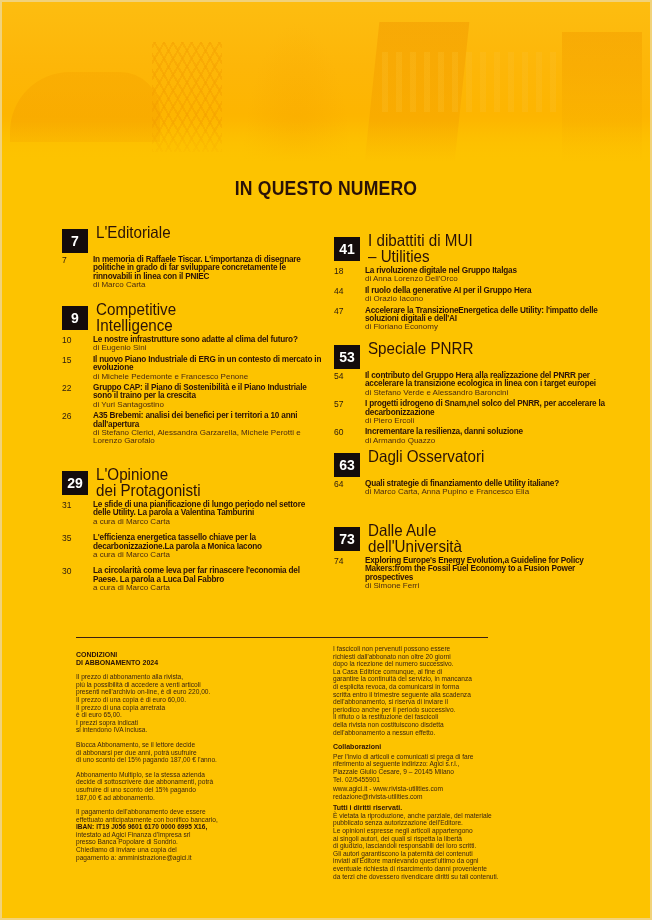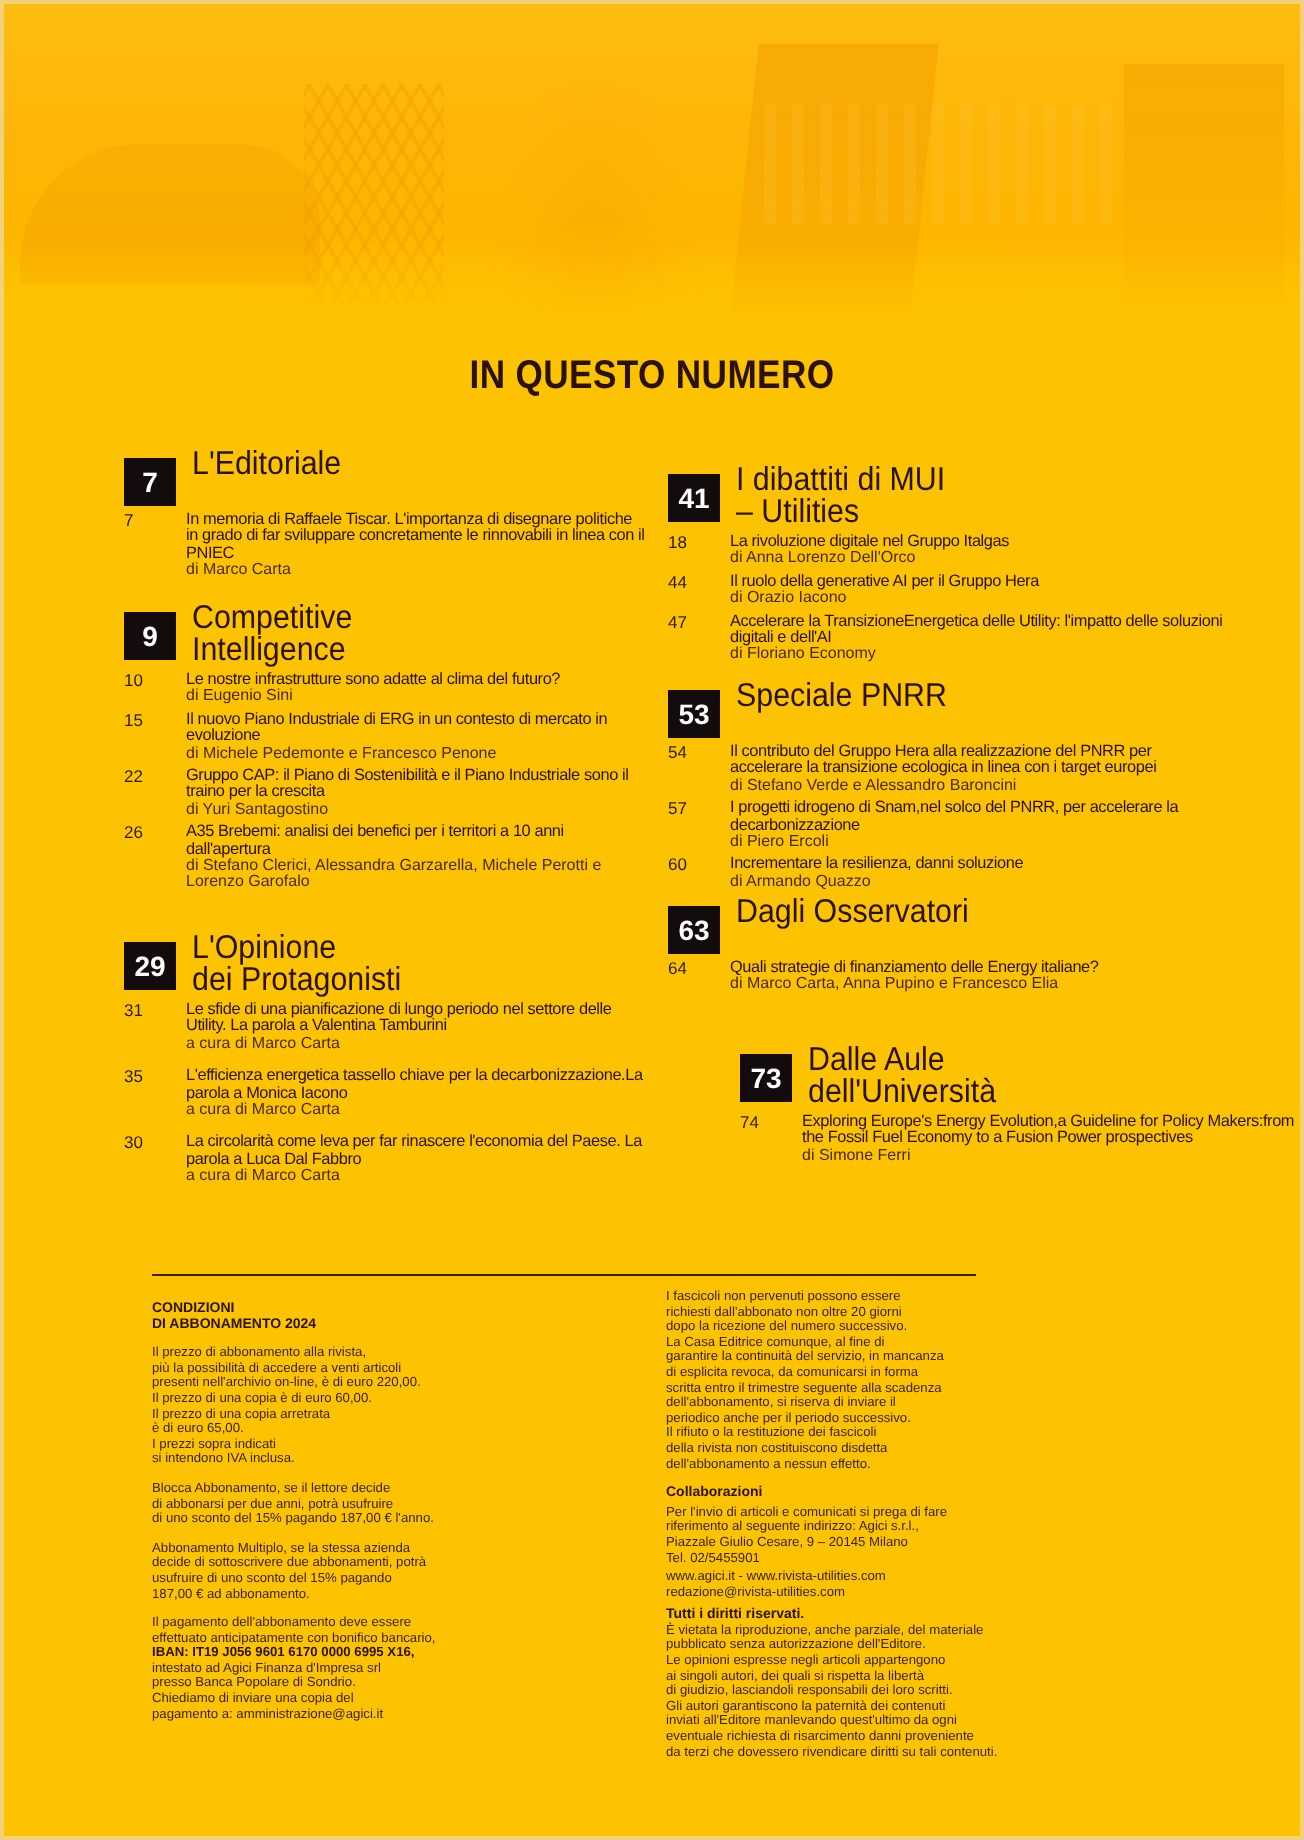--- a/index.html
+++ b/index.html
@@ -57,21 +57,21 @@
     margin-left: 8px;
     font-size: 16.5px; line-height: 16px;
     color: #2a1208;
     transform-origin: left top;
     transform: scaleX(0.92);
     white-space: nowrap;
   }
   .entry { display: flex; font-size: 8.2px; line-height: 8.4px; margin-top: 3px; }
   .entry .pg { width: 31px; flex: none; color: #2a1a10; font-size: 8.5px; }
   .entry .body { flex: 1; }
-  .entry .ttl { font-weight: normal; color: #2a1208; letter-spacing: -0.2px; }
+  .entry .ttl { font-weight: bold; color: #2a1208; letter-spacing: -0.2px; }
   .entry .author { color: #4a2a10; font-size: 8px; }
   .entry.gap { margin-top: 8px; }
 
   .rule { position: absolute; left: 76px; top: 637px; width: 412px; height: 1px; background: #3b1f10; }
 
   .fine { position: absolute; font-size: 6.6px; line-height: 7.6px; color: #3a2410; }
   .fine .head { font-weight: bold; color: #2a1208; font-size: 7px; }
   .fine p { margin-bottom: 7px; }
   .fine b { font-weight: bold; color: #2a1208; }
 </style>
@@ -235,26 +235,26 @@
 <div class="section" style="left:334px; top:448px; width:280px;">
     <div class="sec-head">
       <div class="num-box">63</div>
       <div class="sec-title">
         <div>Dagli Osservatori</div>
       </div>
     </div>
     <div class="entry">
       <div class="pg">64</div>
       <div class="body">
-        <div class="ttl">Quali strategie di finanziamento delle Energy italiane?</div>
+        <div class="ttl">Quali strategie di finanziamento delle Utility italiane?</div>
         <div class="author">di Marco Carta, Anna Pupino e Francesco Elia</div>
       </div>
     </div>
   </div>
-<div class="section" style="left:334px; top:522px; width:280px;margin-left:36px;">
+<div class="section" style="left:334px; top:522px; width:280px;">
     <div class="sec-head">
       <div class="num-box">73</div>
       <div class="sec-title">
         <div>Dalle Aule</div>
         <div>dell'Università</div>
       </div>
     </div>
     <div class="entry">
       <div class="pg">74</div>
       <div class="body">

